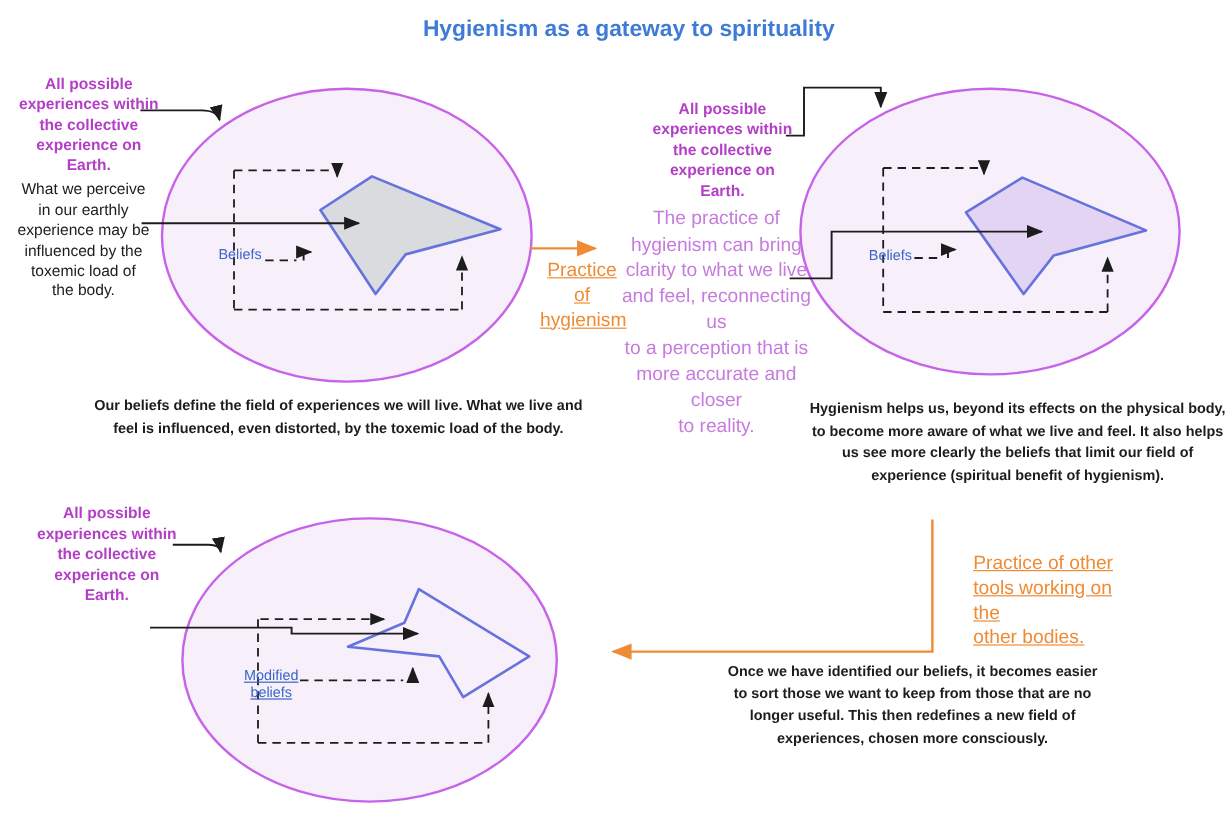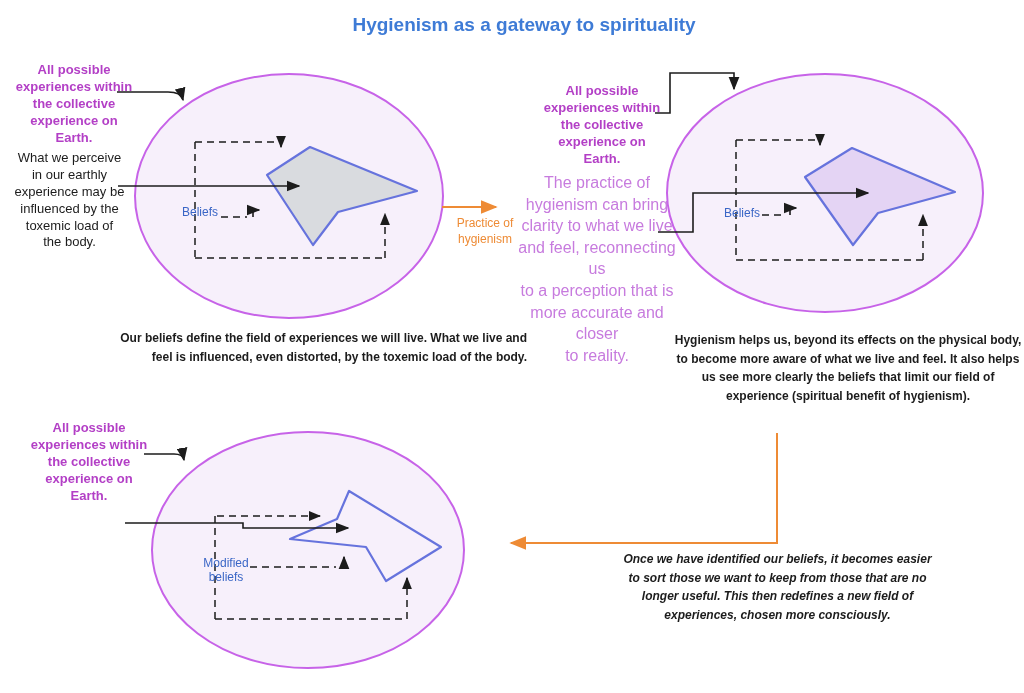--- a/index.html
+++ b/index.html
@@ -7,21 +7,21 @@
           font-family:"Liberation Sans",sans-serif;}
   svg.layer{position:absolute;left:0;top:0;width:1024px;height:693px;}
   .t{position:absolute;white-space:pre-line;line-height:1.3;margin-left:12px;}
   .center{text-align:center;}
   .title{color:var(--titleBlue,#3E7BD6);font-size:19px;font-weight:bold;line-height:1.2;}
   .purple-bold{color:var(--purpleBold,#B33FC6);font-size:13px;font-weight:bold;}
   .violet{color:var(--violet,#C77BDE);font-size:16px;line-height:1.35;}
   .black-para{color:var(--textBlack,#1c1c1c);font-size:13px;}
   .caption{color:var(--textBlack,#1c1c1c);font-size:12px;font-weight:bold;line-height:1.55;}
   .blue-label{color:var(--beliefsBlue,#3A66C6);font-size:12px;line-height:1.15;}
-  .orange-label{color:var(--orange,#EE8B35);font-size:12px;line-height:1.3;}
+  .orange-label{color:var(--orange,#EE8B35);font-size:16px;line-height:1.3;text-decoration:underline;}
   
   .ellipse{fill:var(--ellipseFill,#F7F0FB);stroke:var(--ellipseStroke,#C763E8);stroke-width:2;}
   .shape{stroke:var(--shapeStroke,#6673DD);stroke-width:2.2;stroke-linejoin:round;}
   .shape1{fill:var(--shape1Fill,#D9DBDF);}
   .shape2{fill:var(--shape2Fill,#E4D4F4);}
   .shape3{fill:none;}
   .ln{stroke:#1c1c1c;stroke-width:1.6;fill:none;}
   .dash{stroke:#1c1c1c;stroke-width:1.5;fill:none;stroke-dasharray:7 5;}
   .oln{stroke:var(--orange,#EE8B35);stroke-width:2;fill:none;}
 </style>
@@ -84,21 +84,21 @@
 experiences within
 the collective
 experience on Earth.</div>
   <div class="t black-para center" style="left:0;top:150px;width:115px;">What we perceive
 in our earthly
 experience may be
 influenced by the
 toxemic load of
 the body.</div>
   <div class="t blue-label center" style="left:166px;top:206px;width:44px;">Beliefs</div>
-  <div class="t caption center" style="left:25px;top:329px;width:490px;text-align:right;">Our beliefs define the field of experiences we will live. What we live and
+  <div class="t caption center" style="left:25px;top:329px;width:490px;">Our beliefs define the field of experiences we will live. What we live and
 feel is influenced, even distorted, by the toxemic load of the body.</div>
 
   <div class="t orange-label center" style="left:438px;top:216px;width:70px;">Practice of
 hygienism</div>
 
   <div class="t purple-bold center" style="left:528px;top:83px;width:124px;">All possible
 experiences within
 the collective
 experience on Earth.</div>
   <div class="t violet center" style="left:505px;top:172px;width:160px;">The practice of
@@ -107,25 +107,28 @@
 and feel, reconnecting us
 to a perception that is
 more accurate and closer
 to reality.</div>
   <div class="t blue-label center" style="left:708px;top:207px;width:44px;">Beliefs</div>
   <div class="t caption center" style="left:652px;top:331px;width:368px;">Hygienism helps us, beyond its effects on the physical body,
 to become more aware of what we live and feel. It also helps
 us see more clearly the beliefs that limit our field of
 experience (spiritual benefit of hygienism).</div>
 
+  <div class="t orange-label" style="left:799px;top:460px;width:125px;">Practice of other
+tools working on the
+other bodies.</div>
 
   <div class="t purple-bold center" style="left:16px;top:420px;width:122px;">All possible
 experiences within
 the collective
 experience on Earth.</div>
-  <div class="t blue-label center" style="left:183px;top:557px;width:62px;">Modified
+  <div class="t blue-label center" style="left:183px;top:557px;width:62px;text-decoration:underline;">Modified
 beliefs</div>
-  <div class="t caption center" style="left:583px;top:550px;width:365px;font-style:italic;">Once we have identified our beliefs, it becomes easier
+  <div class="t caption center" style="left:566px;top:550px;width:365px;">Once we have identified our beliefs, it becomes easier
 to sort those we want to keep from those that are no
 longer useful. This then redefines a new field of
 experiences, chosen more consciously.</div>
 
 </div>
 
 </body></html>

